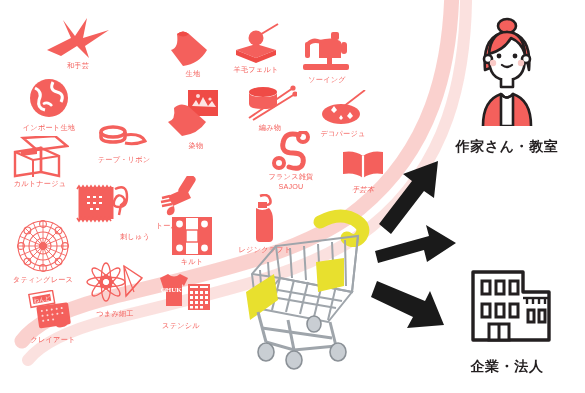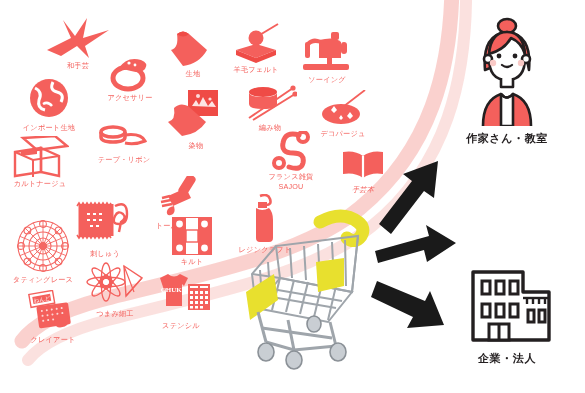--- a/index.html
+++ b/index.html
@@ -25,23 +25,23 @@
     margin-top:1px;
     white-space:nowrap;
   }
 
   
   .dest{position:absolute;width:140px;text-align:center;}
   .dest .dcap{
     display:block;
     color:#231f20;
     font-weight:bold;
-    font-size:11px;
+    font-size:14px;
     letter-spacing:0.6px;
-    margin-top:1px;
+    margin-top:8px;
     white-space:nowrap;
   }
 </style>
 </head>
 <body>
 
 <div id="stage">
 
   <svg class="layer" viewBox="0 0 585 393" width="585" height="393" aria-hidden="true">
     <path d="M452,-20 C452,70 430,150 360,208 C300,258 190,276 100,300
@@ -59,29 +59,20 @@
 
   <div class="craft" style="left:4px;top:76px;">
     <svg class="ico" width="52" height="46" viewBox="0 0 52 46">
       <circle cx="26" cy="22" r="19" fill="#F4605C"></circle>
       <path d="M12,12 q8,4 4,12 q-2,8 6,10 M30,6 q-4,8 4,10 q8,2 4,10" fill="none" stroke="#fff" stroke-width="3"></path>
       <path d="M20,28 q5,-3 9,2" fill="none" stroke="#fff" stroke-width="2.5"></path>
     </svg>
     <span class="cap">インポート生地</span>
   </div>
 
-  <div class="craft" style="left:85px;top:54px;">
-    <svg class="ico" width="50" height="38" viewBox="0 0 50 38">
-      <ellipse cx="23" cy="24" rx="15" ry="11" fill="none" stroke="#F4605C" stroke-width="5"></ellipse>
-      <path d="M14,14 q8,-12 22,-8 q8,3 4,9 q-4,5 -14,2 Z" fill="#F4605C"></path>
-      <circle cx="24" cy="9" r="1.6" fill="#fff"></circle>
-        <circle cx="30" cy="11" r="1.4" fill="#fff"></circle>
-    </svg>
-    <span class="cap">アクセサリー</span>
-  </div>
 
   <div class="craft" style="left:148px;top:28px;">
     <svg class="ico" width="52" height="40" viewBox="0 0 52 40">
       <path d="M10,6 q6,-5 12,0 l18,16 q-8,14 -24,16 L4,22 q8,-2 6,-16 Z" fill="#F4605C"></path>
       <path d="M10,6 q6,-5 12,0 q-6,5 -12,0 Z" fill="#EF4B46"></path>
     </svg>
     <span class="cap">生地</span>
   </div>
 
   <div class="craft" style="left:211px;top:22px;text-align:center;">
@@ -182,21 +173,21 @@
   <div class="craft" style="left:137px;top:176px;">
     <svg class="ico" width="48" height="44" viewBox="0 0 48 44">
       <rect x="24" y="-2" width="10" height="22" rx="4" fill="#F4605C" transform="rotate(32 29 9)"></rect>
       <path d="M10,20 L28,12 L33,22 L15,30 Z" fill="#F4605C"></path>
       <path d="M4,22 L12,20 M3,26 L13,24 M4,30 L14,28" stroke="#F4605C" stroke-width="2.4"></path>
       <path d="M16,30 q2,8 -3,9 q-5,1 -4,-4 q1,-4 7,-5" fill="#F4605C"></path>
     </svg>
     <span class="cap">トールペイント</span>
   </div>
 
-  <div class="craft" style="left:60px;top:200px;">
+  <div class="craft" style="left:60px;top:183px;text-align:right;">
     <svg class="ico" width="60" height="48" viewBox="0 0 60 48">
       <rect x="4" y="4" width="34" height="32" fill="#F4605C"></rect>
       <path d="M4,4 l0,32 M38,4 l0,32" stroke="#F4605C" stroke-width="1"></path>
       <path d="M2,6 l2,-3 2,3 2,-3 2,3 2,-3 2,3 2,-3 2,3 2,-3 2,3 2,-3 2,3 2,-3 2,3 2,-3 2,3 2,-3" fill="none" stroke="#F4605C" stroke-width="1.6"></path>
       <path d="M2,35 l2,3 2,-3 2,3 2,-3 2,3 2,-3 2,3 2,-3 2,3 2,-3 2,3 2,-3 2,3 2,-3 2,3 2,-3 2,3" fill="none" stroke="#F4605C" stroke-width="1.6"></path>
       <path d="M12,14 h3 M18,14 h3 M24,14 h3 M12,20 h3 M18,20 h3 M24,20 h3 M15,26 h3 M21,26 h3" stroke="#fff" stroke-width="2"></path>
       <path d="M40,6 q12,-6 12,8 q0,10 -8,10 q-8,0 -4,-8 q3,-6 8,-2 q4,4 -2,8 l-2,10" fill="none" stroke="#F4605C" stroke-width="2.4"></path>
     </svg>
     <span class="cap">刺しゅう</span>
   </div>

